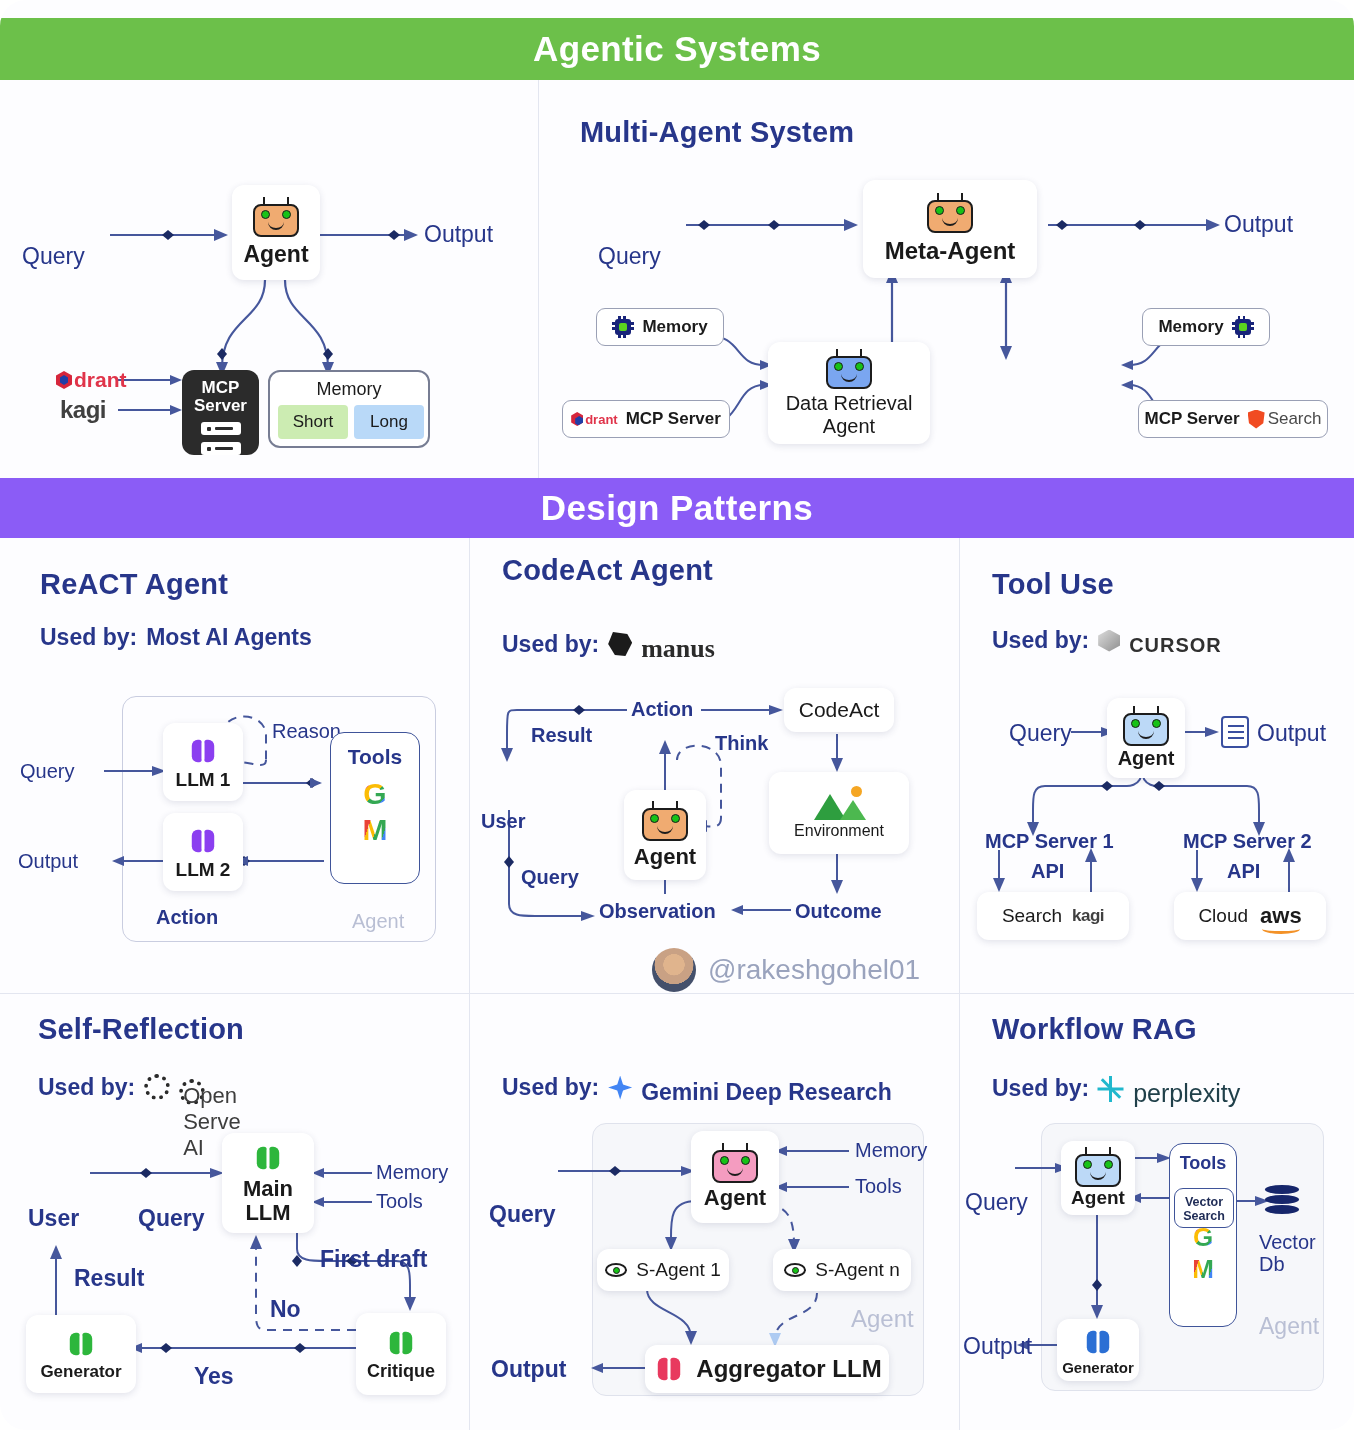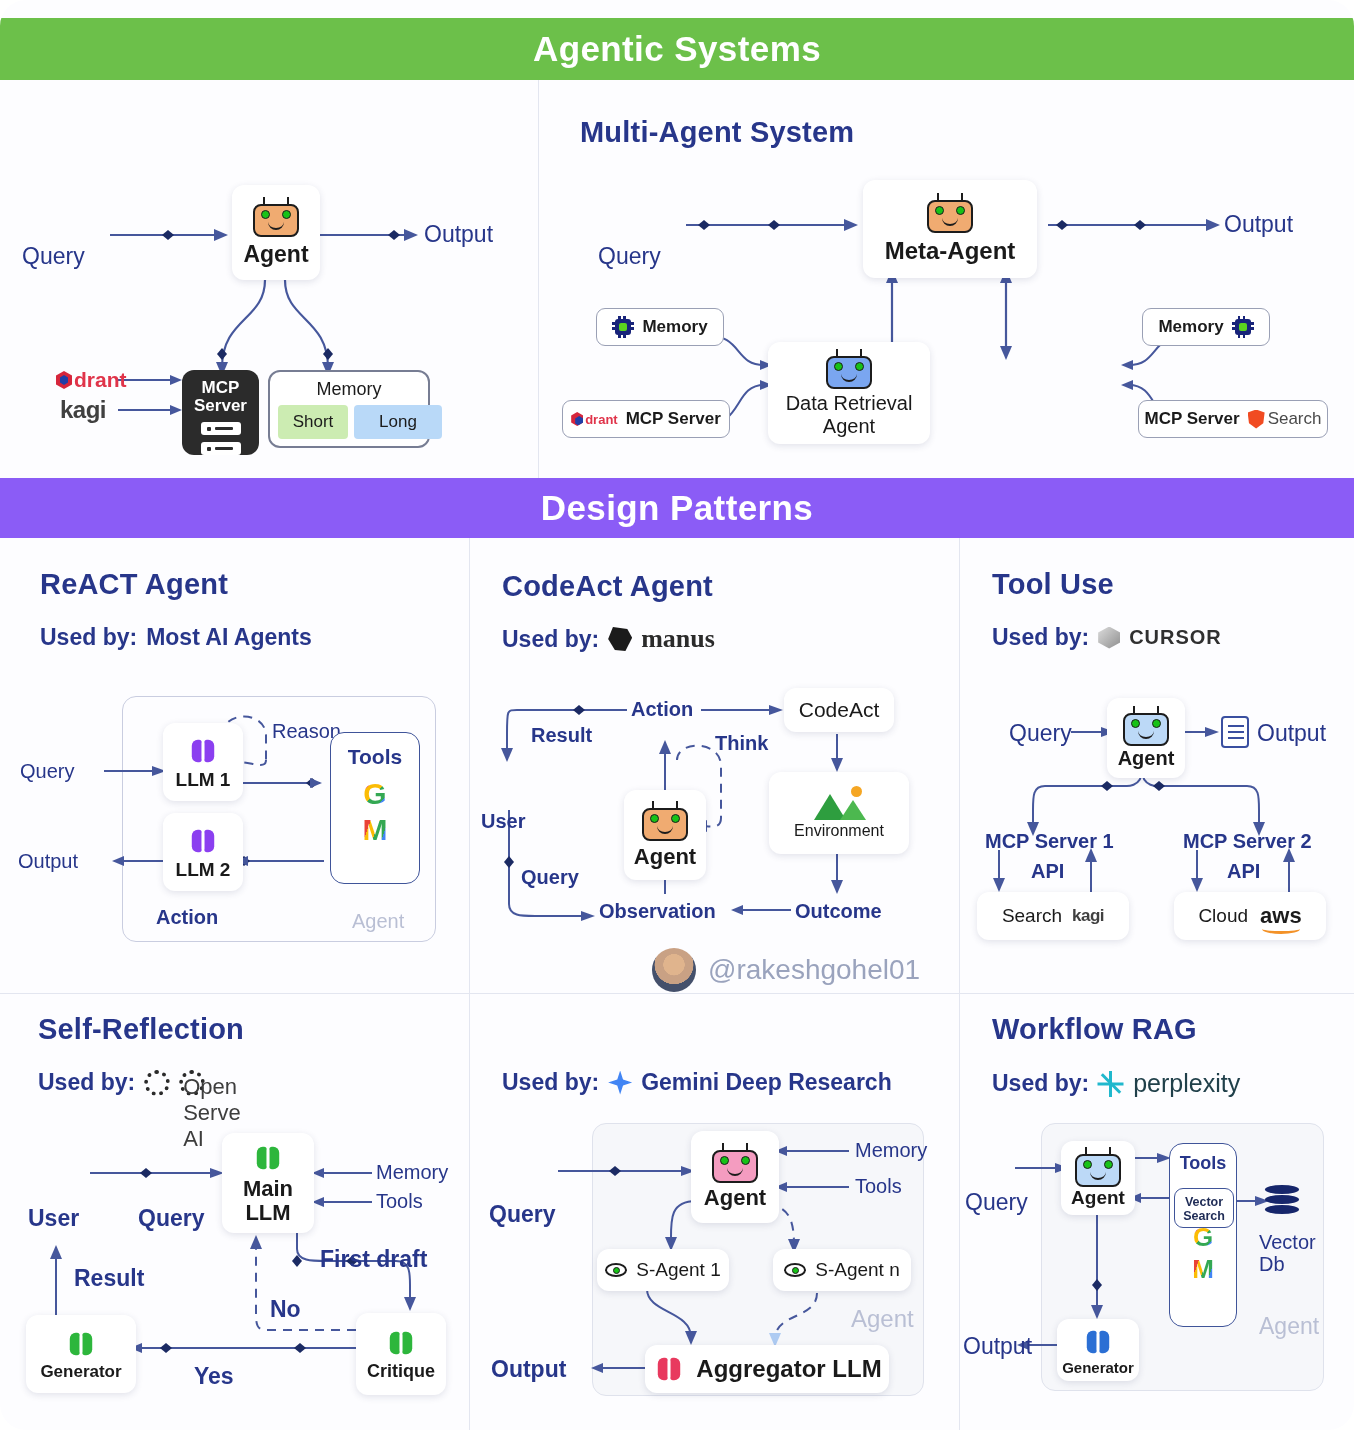--- a/index.html
+++ b/index.html
@@ -32,21 +32,21 @@
 
   
   .panel { position: absolute; }
   .panel-title {
     color: #27368a; font-weight: bold; font-size: 29px; letter-spacing: .2px;
   }
   .usedby {
     display: flex; align-items: center; gap: 9px;
     color: #27368a; font-weight: bold; font-size: 23px; margin-top: 14px;
   }
-  .usedby .brand { color: #3a3a3a; font-weight: bold; }
+  .usedby .brand { color: #3a3a3a; font-weight: bold; margin-top: 10px; }
   .usedby .brand.serif { font-family: "Liberation Serif", serif; font-size: 26px; color:#2b2b2b;}
   .usedby .brand.cursor { font-size: 20px; letter-spacing: 1px; color:#303030; }
   .usedby .brand.osai { font-size: 22px; color: #3d3d3d; font-weight: normal;}
   .usedby .brand.gem { color: #27368a; font-weight: bold; font-size: 23px;}
   .usedby .brand.ppx { color: #20404a; font-weight: normal; font-size: 25px;}
 
   
   .lbl { position: absolute; color: #27368a; font-size: 20px; white-space: nowrap; }
   .lbl.bold { font-weight: bold; }
   .lbl.big { font-size: 23px; }
@@ -262,21 +262,21 @@
     <div id="mcp-server-box" style="left:182px;top:290px;width:77px;height:85px;">
       <div>MCP</div>
       <div>Server</div>
       <div class="rack"></div>
       <div class="rack"></div>
     </div>
 
     <div id="memory-box" style="left:268px;top:290px;width:162px;height:78px;">
       <div style="text-align:center;font-size:18px;color:#1b1b1b;margin-top:7px;">Memory</div>
       <div class="memchip short" style="left:8px;top:33px;width:70px;height:34px;">Short</div>
-      <div class="memchip long" style="left:84px;top:33px;width:88px;height:34px;">Long</div>
+      <div class="memchip long" style="left:84px;top:33px;width:70px;height:34px;">Long</div>
     </div>
 
     <div class="qdrant" style="position:absolute;left:56px;top:288px;font-size:21px;">
       <span class="qhex"></span>
         <span class="qtxt">drant</span>
     </div>
     <div class="kagi" style="position:absolute;left:60px;top:316px;">kagi</div>
   </div>
 
   <div class="panel" style="left:538px;top:80px;width:816px;height:398px;">
@@ -440,21 +440,21 @@
     <div class="lbl grey" style="left:352px;top:372px;">Agent</div>
 
     <div class="blue-box" style="left:330px;top:194px;width:90px;height:152px;">
       <div style="text-align:center;color:#27368a;font-size:21px;font-weight:bold;margin-top:12px;">Tools</div>
       <div style="text-align:center;margin-top:8px;"><span class="gicon">G</span></div>
       <div style="text-align:center;margin-top:2px;"><span class="micon">M</span></div>
     </div>
   </div>
 
   <div class="panel" style="left:469px;top:538px;width:490px;height:455px;">
-    <div class="panel-title" style="position:absolute;left:33px;top:32px;">CodeAct Agent</div>
+    <div class="panel-title" style="position:absolute;left:33px;top:16px;">CodeAct Agent</div>
     <div class="usedby" style="position:absolute;left:33px;top:72px;">
       <span>Used by:</span>
       <span class="manus"></span>
       <span class="brand serif">manus</span>
     </div>
 
     <svg class="wires" width="490" height="455">
       <path class="ln thin" d="M48,172 C38,172 38,172 38,196 L38,216"></path>
       <polygon fill="#46579c" points="32,210 38,224 44,210"></polygon>
       <line class="ln thin" x1="48" y1="172" x2="158" y2="172"></line>

